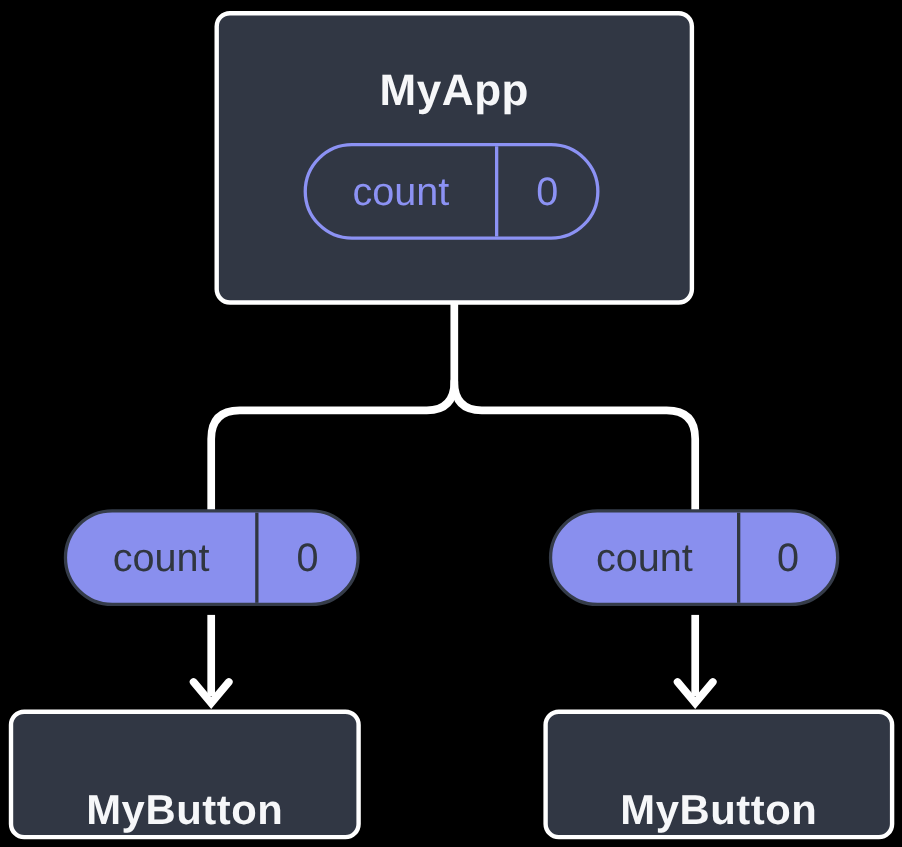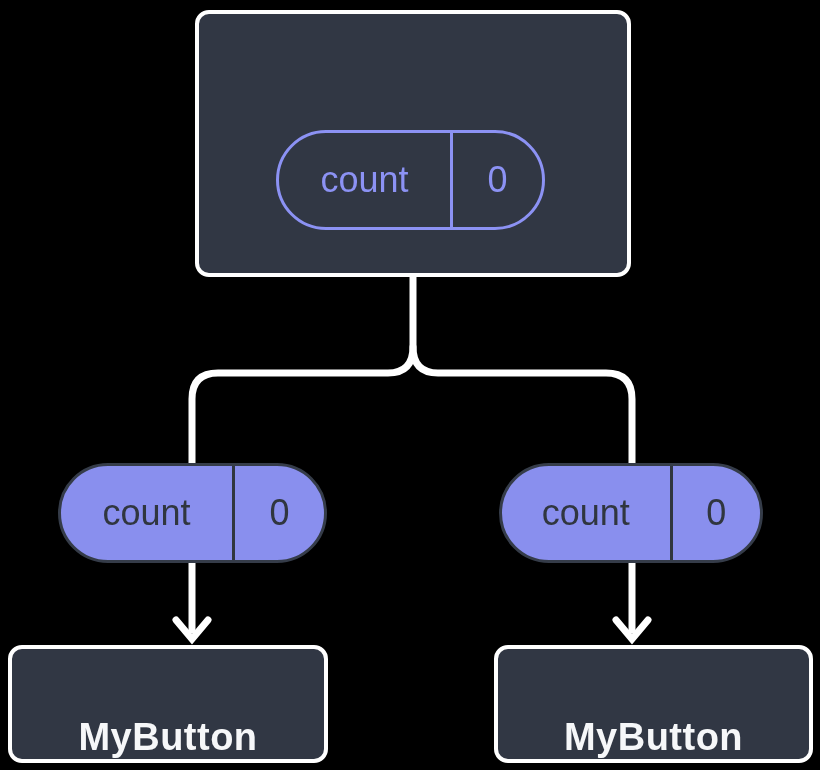--- a/index.html
+++ b/index.html
@@ -48,21 +48,21 @@
     justify-content: center;
     font-size: 38px;
     font-weight: 700;
     letter-spacing: 0.5px;
   }
   .node-leaf-left  { left: 8px;   top: 645px; width: 320px; height: 118px; }
   .node-leaf-right { left: 494px; top: 645px; width: 319px; height: 118px; }
 
   .pill {
     position: absolute;
-    height: 100px;
+    height: 88px;
     border-radius: 52px;
     display: flex;
     box-sizing: border-box;
     font-size: 36px;
     z-index: 1;
   }
   .pill-name {
     width: 65%;
     display: flex;
     align-items: center;
@@ -98,20 +98,21 @@
   <svg class="connector-svg" viewBox="0 0 820 770" xmlns="http://www.w3.org/2000/svg">
     <path d="M 413 276 V 347 Q 413 373 388 373 H 218 Q 192 373 192 399 V 468" fill="none" stroke="#FFFFFF" stroke-width="7" stroke-linecap="round"></path>
     <path d="M 413 347 Q 413 373 438 373 H 606 Q 632 373 632 399 V 468" fill="none" stroke="#FFFFFF" stroke-width="7" stroke-linecap="round"></path>
     <path d="M 192 559 V 633" fill="none" stroke="#FFFFFF" stroke-width="7"></path>
     <path d="M 176 620 L 192 639 L 208 620" fill="none" stroke="#FFFFFF" stroke-width="7" stroke-linecap="round" stroke-linejoin="miter"></path>
     <path d="M 632 559 V 633" fill="none" stroke="#FFFFFF" stroke-width="7"></path>
     <path d="M 616 620 L 632 639 L 648 620" fill="none" stroke="#FFFFFF" stroke-width="7" stroke-linecap="round" stroke-linejoin="miter"></path>
   </svg>
 
   <div class="node node-root">
+    <div class="node-title">MyApp</div>
     <div class="pill pill-outline">
       <div class="pill-name">count</div>
       <div class="pill-value">0</div>
     </div>
   </div>
 
   <div class="pill pill-filled pill-filled-left">
     <div class="pill-name">count</div>
     <div class="pill-value">0</div>
   </div>

